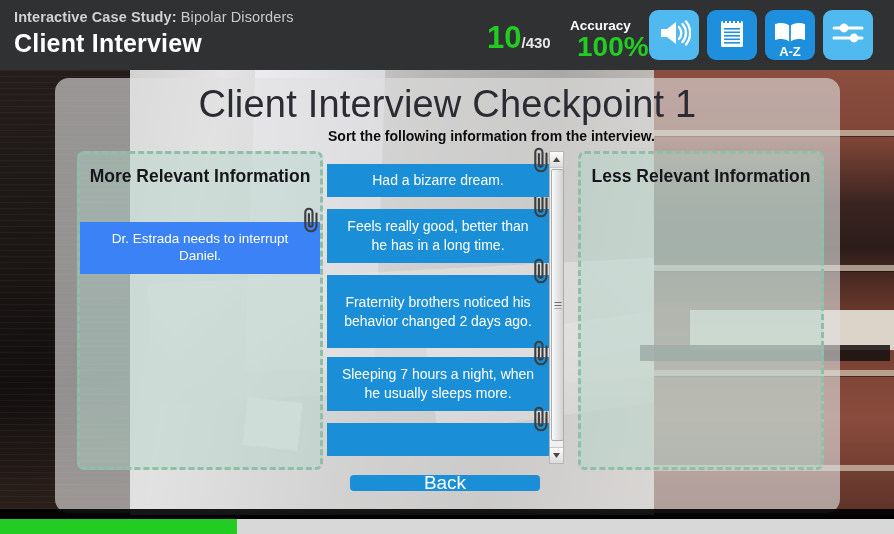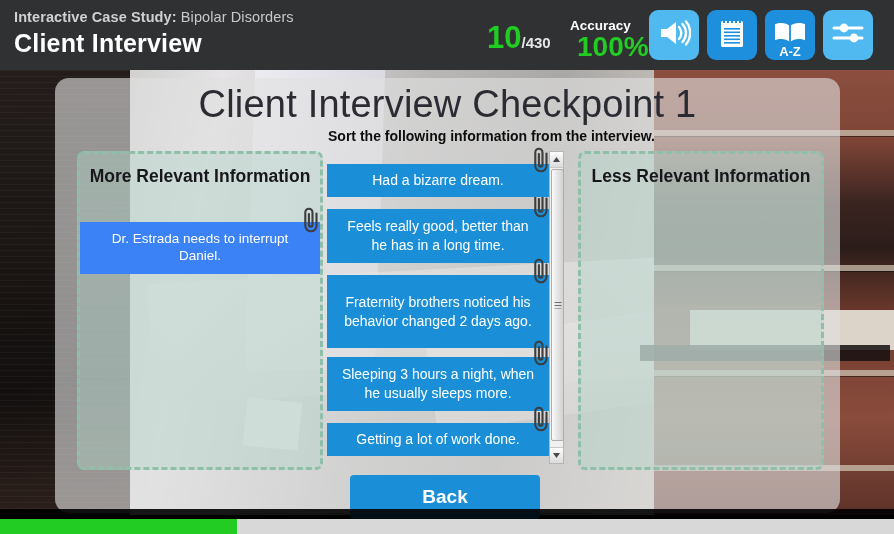--- a/index.html
+++ b/index.html
@@ -80,22 +80,22 @@
   .sbar{position:absolute;left:494px;top:73px;width:15px;height:313px;background:#f0f0f0;border:1px solid #b6b6b6;box-sizing:border-box;}
   .sb-arrow{position:absolute;left:0;width:13px;height:15px;background:linear-gradient(180deg,#fdfdfd,#dcdcdc);display:flex;align-items:center;justify-content:center;cursor:pointer;}
   .sb-arrow.up{top:0;border-bottom:1px solid #c9c9c9;}
   .sb-arrow.down{bottom:0;border-top:1px solid #c9c9c9;}
   .sb-thumb{position:absolute;left:1px;top:17px;width:11px;height:270px;
     background:linear-gradient(90deg,#fbfbfb,#e7e7e7 45%,#d2d2d2);border:1px solid #adadad;border-radius:2px;cursor:pointer;}
   .sb-grip{position:absolute;left:50%;top:50%;transform:translate(-50%,-50%);width:7px;height:7px;
     background:repeating-linear-gradient(180deg,#6f6f6f 0 1px,transparent 1px 3px);}
 
   
-  .backbtn{position:absolute;left:295px;top:397px;width:190px;height:44px;background:#1a8fd8;
-    border-radius:4px;color:#fff;font-size:19px;font-weight:bold;display:flex;align-items:center;justify-content:center;cursor:pointer;}
+  .backbtn{position:absolute;left:295px;top:397px;width:190px;height:16px;background:#1a8fd8;
+    border-radius:4px;color:#fff;font-size:19px;font-weight:normal;display:flex;align-items:center;justify-content:center;cursor:pointer;}
 
   
   .progress-track{position:absolute;left:0;top:519px;width:894px;height:15px;background:#d8d8d8;}
   .progress-fill{position:absolute;left:0;top:0;height:15px;background:#22cc22;}
   .bottom-dark{position:absolute;left:0;top:509px;width:894px;height:10px;background:#000;opacity:.9;}
 </style>
 </head>
 <body>
 
 <div id="app">
@@ -223,29 +223,28 @@
       </div>
       <div class="card" style="top:124px;height:73px;display:flex;align-items:center;justify-content:center;">
         <span>Fraternity brothers noticed his behavior changed 2 days ago.</span>
         <span class="clip">
           <svg width="22" height="32" viewBox="0 0 22 32">
               <path d="M15.5 8.5v12.2a5.6 5.6 0 01-11.2 0V7.4a3.6 3.6 0 017.2 0v12.4a1.8 1.8 0 01-3.6 0V9" fill="none" stroke="#3d3d3d" stroke-width="2.1" stroke-linecap="round"></path>
             </svg>
         </span>
       </div>
       <div class="card" style="top:206px;height:54px;display:flex;align-items:center;justify-content:center;">
-        <span>Sleeping 3 hours a night, when he usually sleeps more.</span>
+        <span>Sleeping 7 hours a night, when he usually sleeps more.</span>
         <span class="clip">
           <svg width="22" height="32" viewBox="0 0 22 32">
               <path d="M15.5 8.5v12.2a5.6 5.6 0 01-11.2 0V7.4a3.6 3.6 0 017.2 0v12.4a1.8 1.8 0 01-3.6 0V9" fill="none" stroke="#3d3d3d" stroke-width="2.1" stroke-linecap="round"></path>
             </svg>
         </span>
       </div>
       <div class="card" style="top:272px;height:33px;display:flex;align-items:center;justify-content:center;">
-        <span>Getting a lot of work done.</span>
         <span class="clip">
           <svg width="22" height="32" viewBox="0 0 22 32">
               <path d="M15.5 8.5v12.2a5.6 5.6 0 01-11.2 0V7.4a3.6 3.6 0 017.2 0v12.4a1.8 1.8 0 01-3.6 0V9" fill="none" stroke="#3d3d3d" stroke-width="2.1" stroke-linecap="round"></path>
             </svg>
         </span>
       </div>
     </div>
 
     <div class="sbar">
       <div class="sb-arrow up">

